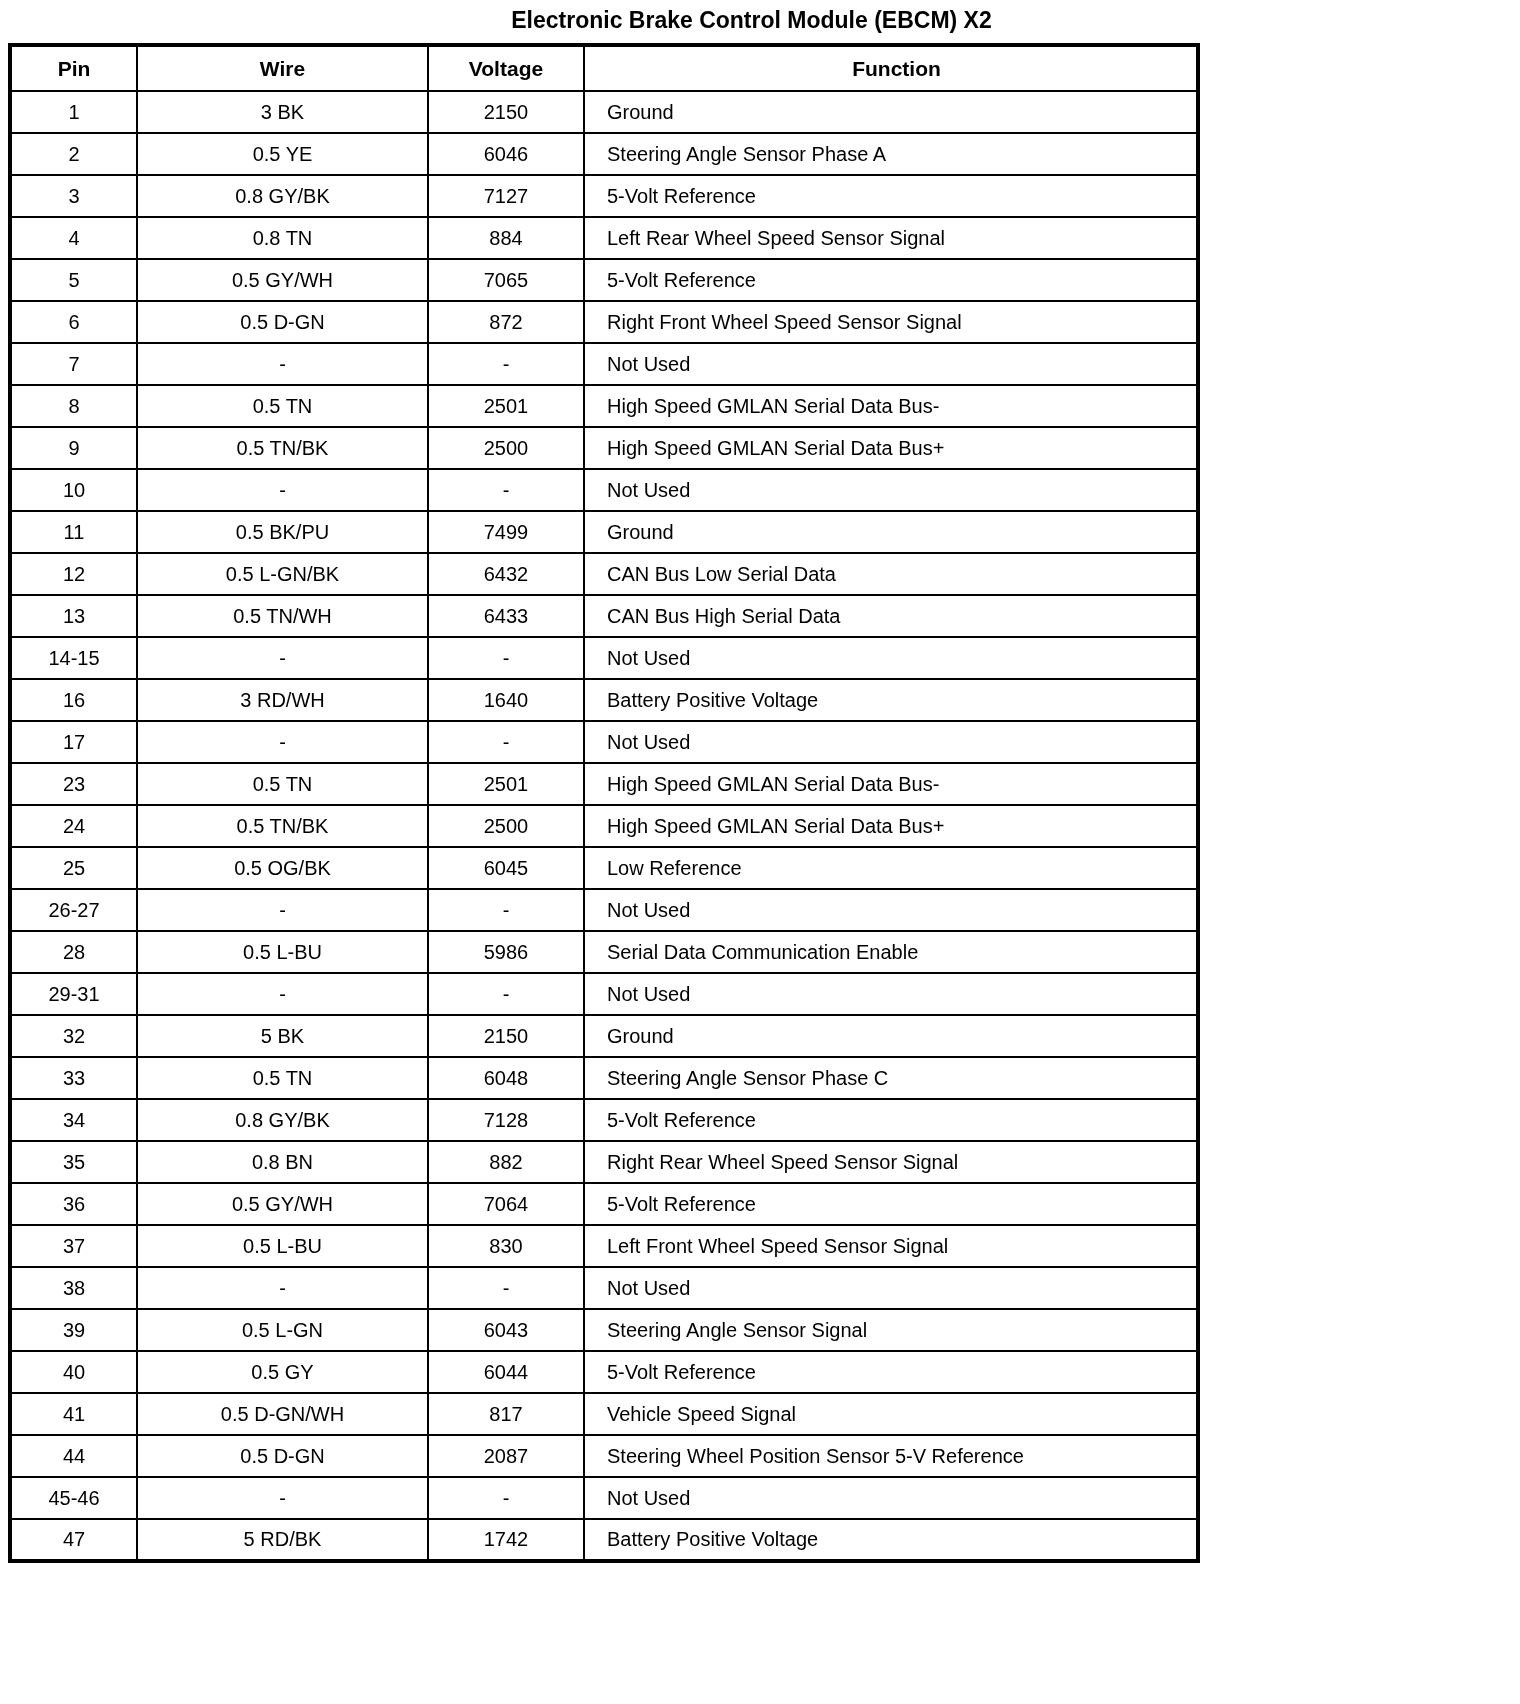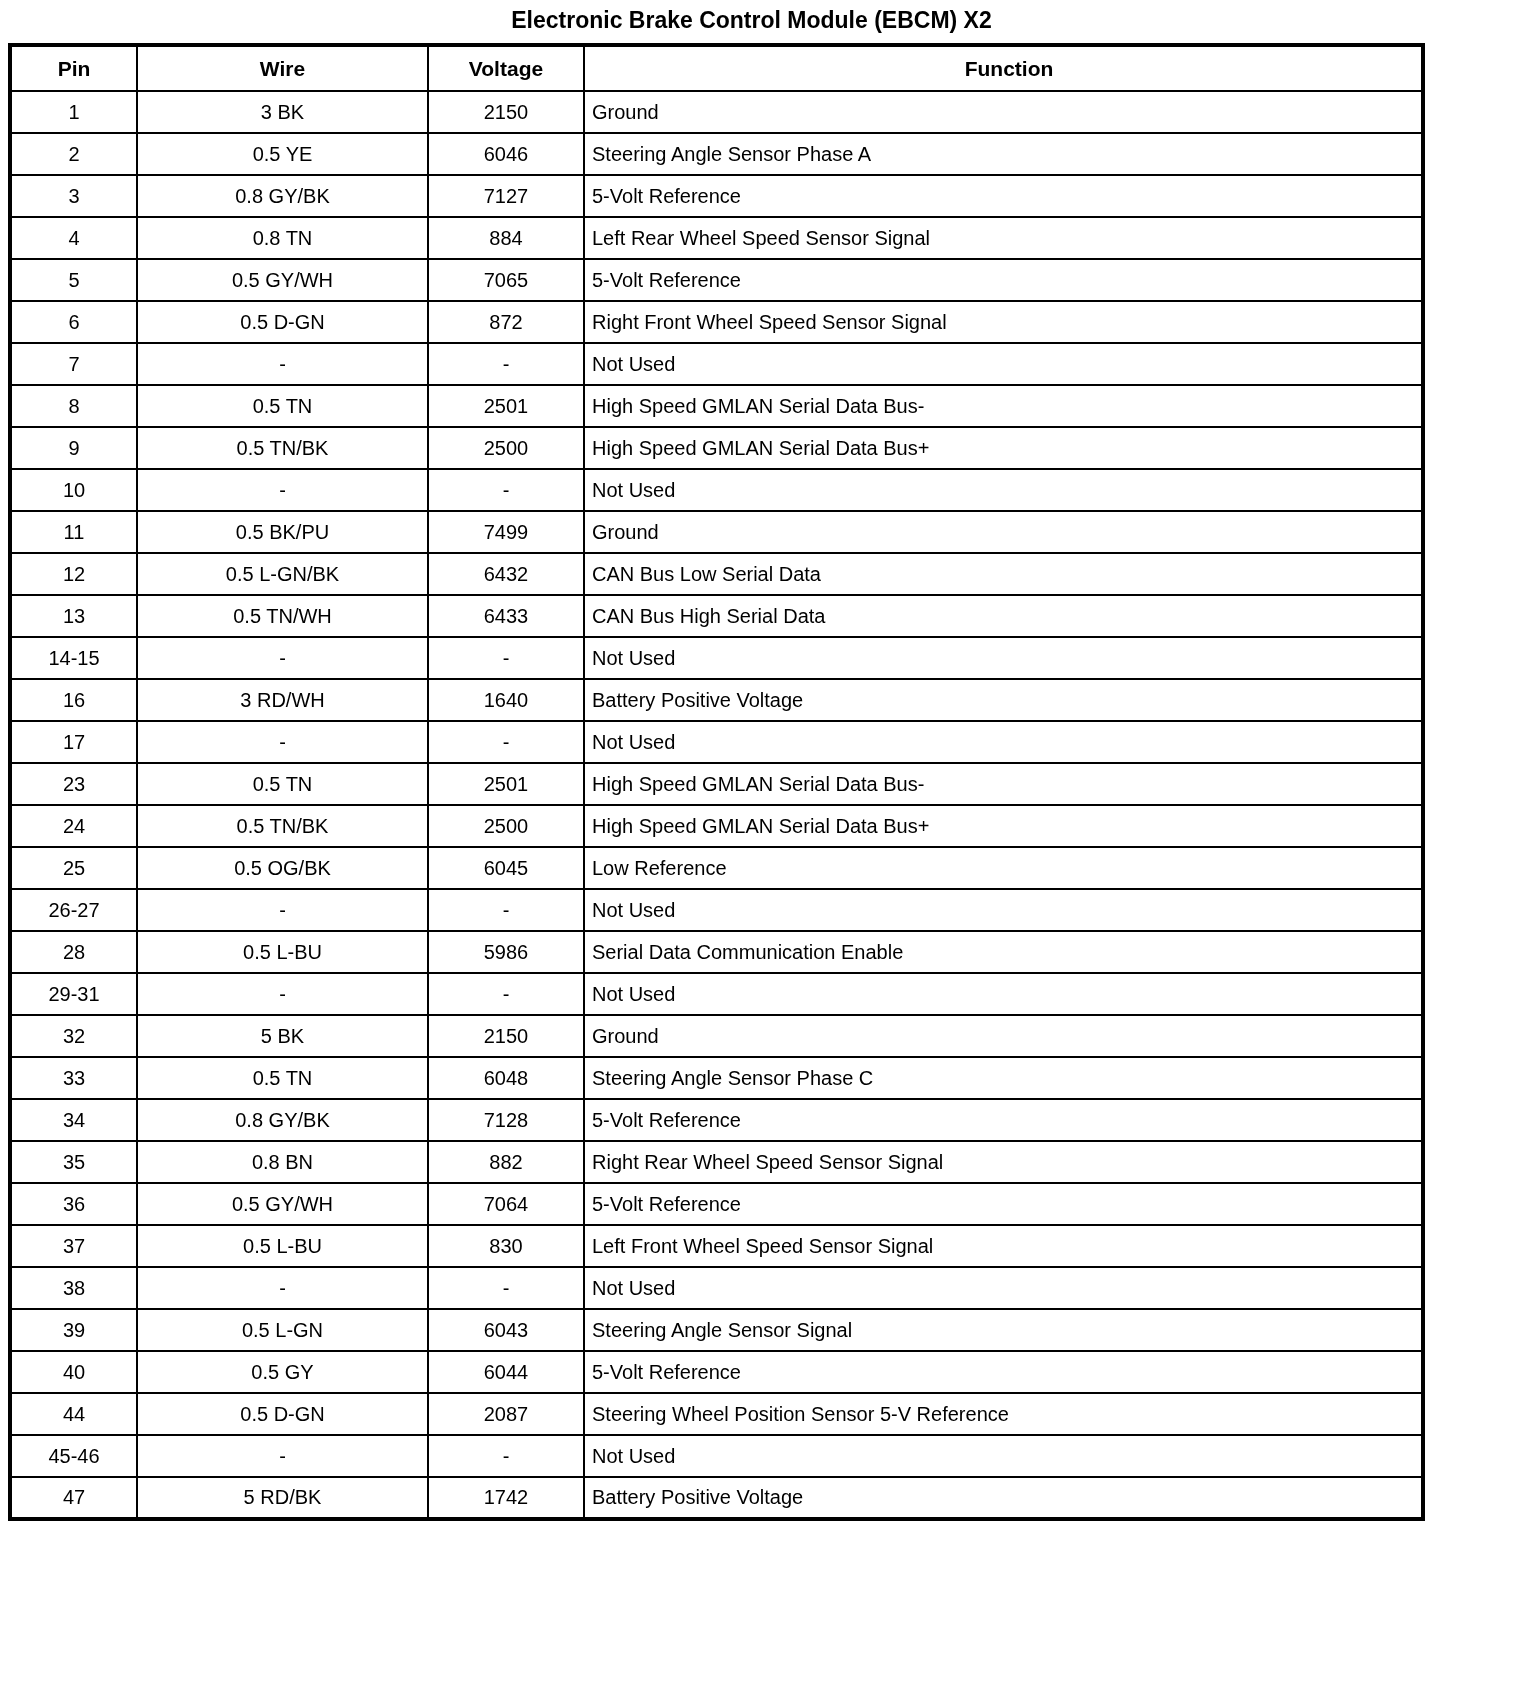--- a/index.html
+++ b/index.html
@@ -19,21 +19,21 @@
     text-align: center;
     font-size: 23px;
     font-weight: bold;
     margin: 7px 17px 9px 0;
     letter-spacing: 0px;
   }
   table.pinout {
     border-collapse: collapse;
     table-layout: fixed;
     margin-left: 8px;
-    width: 1417px;
+    width: 1192px;
     border: 4px solid #000000;
   }
   col.col-pin     { width: 127px; }
   col.col-wire    { width: 291px; }
   col.col-circuit { width: 156px; }
   col.col-func    { width: auto; }
   table.pinout th,
   table.pinout td {
     border: 2px solid #000000;
     padding: 0;
@@ -45,21 +45,21 @@
     overflow: hidden;
   }
   table.pinout th {
     height: 46px;
     font-weight: bold;
     font-size: 21px;
   }
   table.pinout th.func,
   table.pinout td.func {
     text-align: left;
-    padding-left: 7px;
+    padding-left: 22px;
   }
   table.pinout th.func {
     text-align: center;
     padding-left: 12px;
   }
 </style>
 </head>
 <body>
 
 <div class="page-title">Electronic Brake Control Module (EBCM) X2</div>
@@ -260,20 +260,26 @@
         <td>6043</td>
         <td class="func">Steering Angle Sensor Signal</td>
       </tr>
       <tr>
         <td>40</td>
         <td>0.5 GY</td>
         <td>6044</td>
         <td class="func">5-Volt Reference</td>
       </tr>
       <tr>
+        <td>41</td>
+        <td>0.5 D-GN/WH</td>
+        <td>817</td>
+        <td class="func">Vehicle Speed Signal</td>
+      </tr>
+      <tr>
         <td>44</td>
         <td>0.5 D-GN</td>
         <td>2087</td>
         <td class="func">Steering Wheel Position Sensor 5-V Reference</td>
       </tr>
       <tr>
         <td>45-46</td>
         <td>-</td>
         <td>-</td>
         <td class="func">Not Used</td>

